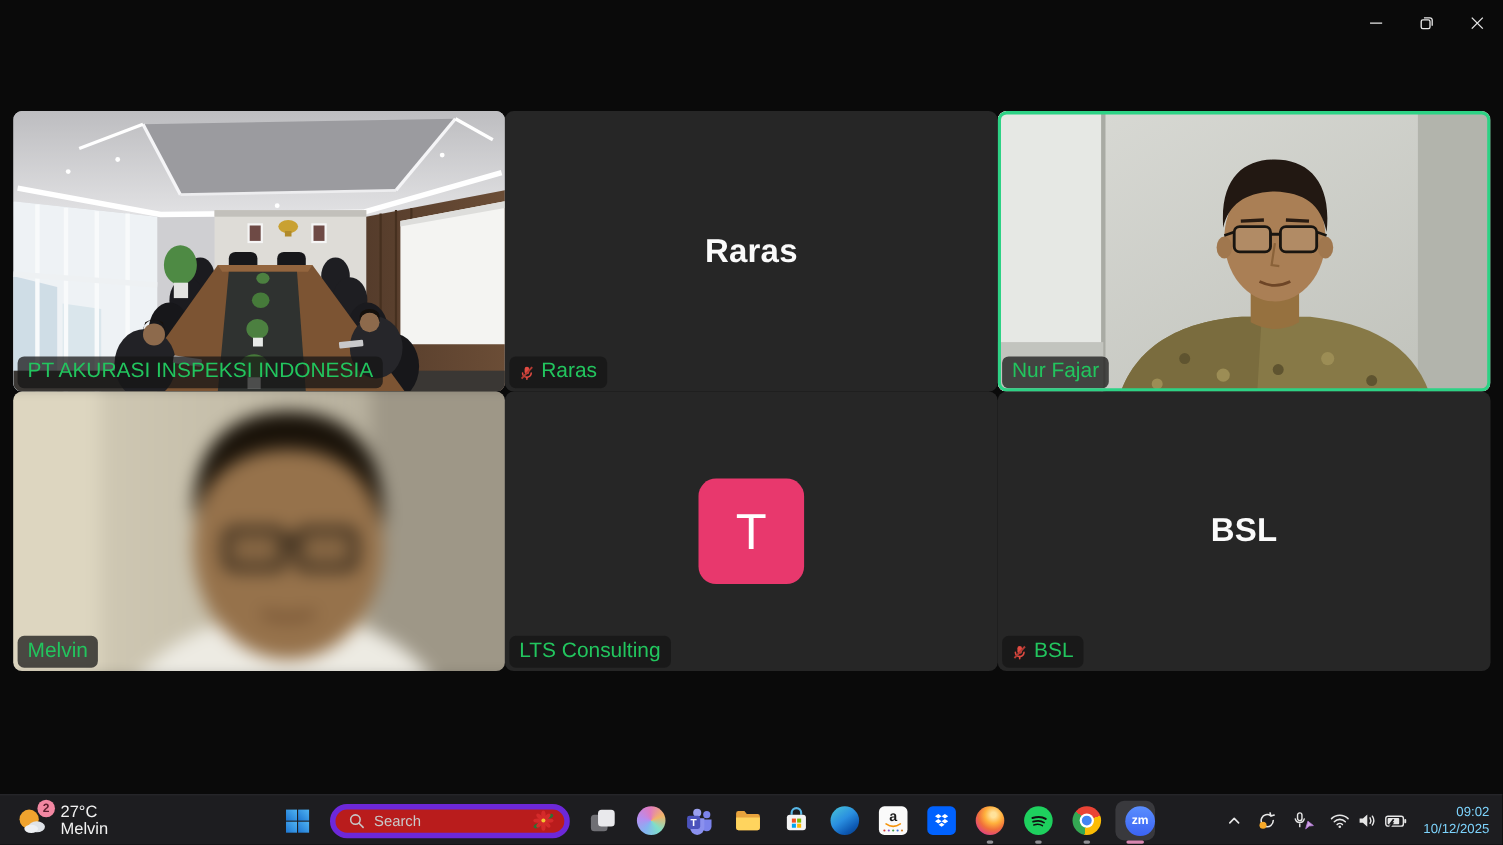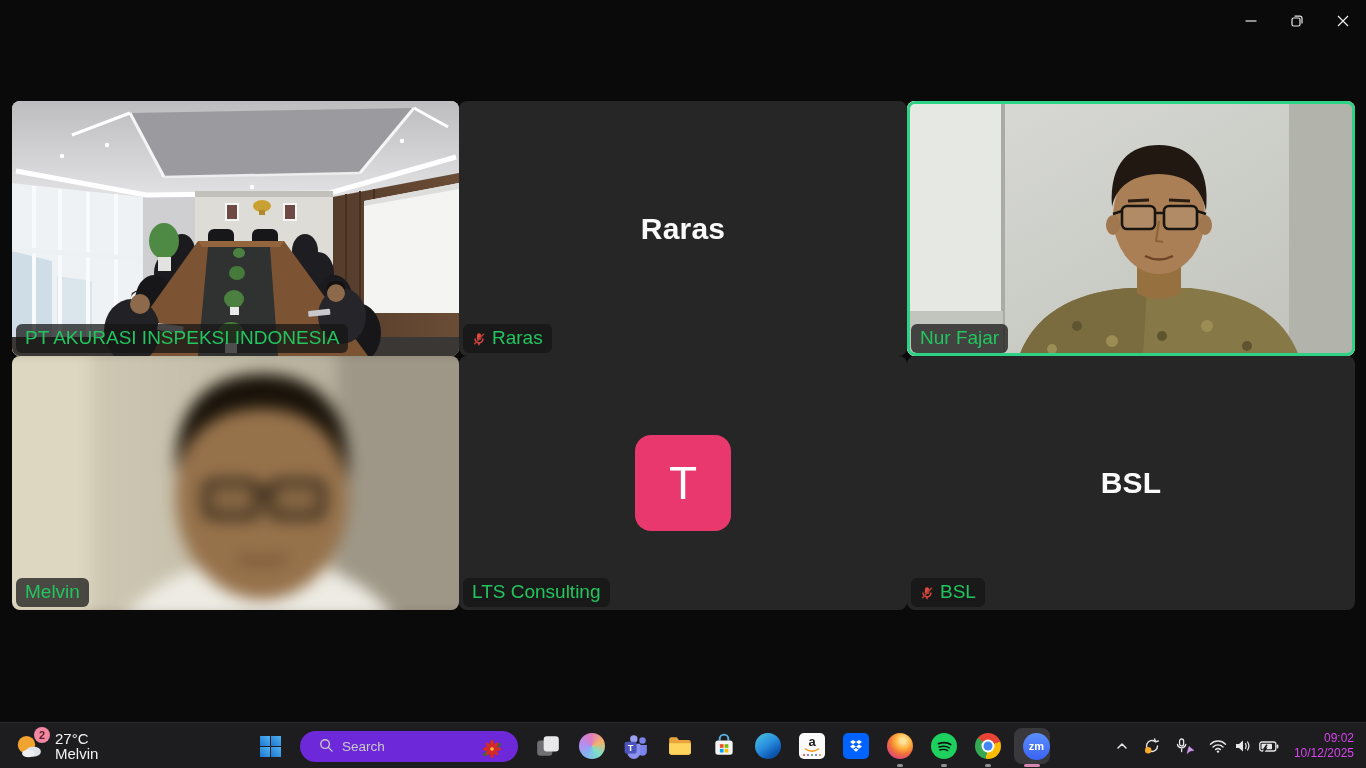--- a/index.html
+++ b/index.html
@@ -30,43 +30,43 @@
   .weather{position:absolute;left:8px;top:0;height:46px;display:flex;align-items:center;gap:9px;padding:0 6px;}
   .w-iconwrap{position:relative;width:32px;height:30px;}
   .w-badge{position:absolute;top:-4px;right:-4px;width:16px;height:16px;border-radius:50%;background:#f287a2;color:#5c1f2e;
            font-size:11px;font-weight:bold;display:flex;align-items:center;justify-content:center;}
   .w-text{font-size:15px;line-height:15px;color:#f2f2f2;}
   .tb-center{position:absolute;left:250px;top:0;height:46px;display:flex;align-items:center;gap:4px;}
   .app{width:40px;height:44px;display:flex;align-items:center;justify-content:center;position:relative;}
   .ind{position:absolute;bottom:1px;left:50%;transform:translateX(-50%);width:6px;height:3px;border-radius:2px;background:#8f8f94;}
   .ind-active{width:16px;background:#d886b0;}
   .i26{width:26px;height:26px;border-radius:50%;}
-  .searchbox{width:218px;height:31px;border-radius:16px;background:#6d28d9;border:7px solid #6d28d9;
-             display:flex;padding:0 8px 0 12px;gap:8px;margin:0 6px;}
+  .searchbox{width:218px;height:31px;border-radius:16px;background:#b91c1c;border:5px solid #6d28d9;
+             display:flex;align-items:center;padding:0 8px 0 12px;gap:8px;margin:0 6px;}
   .searchbox input{flex:1;min-width:0;background:transparent;border:none;outline:none;color:#e0e0e0;font-size:13.5px;font-family:inherit;}
   .searchbox input::placeholder{color:#c9c9c9;}
   .copilot{background:conic-gradient(from 210deg,#83b4f2,#b58df0,#e07bc0,#f2b36a,#7ee0c8,#83b4f2);}
   .edge{background:linear-gradient(145deg,#49c6d8 0%,#2a8fe0 45%,#0e5bb5 75%,#083b7e 100%);}
   .firefox{background:radial-gradient(circle at 62% 30%,#ffe29a 0 10%,#ffb13d 32%,#f0703a 55%,#e0457b 78%,#9a2c8a 100%);}
   .spotify{background:#1ed05e;display:flex;align-items:center;justify-content:center;}
   .chrome{position:relative;background:conic-gradient(from -50deg,#ea4335 0deg 120deg,#fbbc05 120deg 240deg,#34a853 240deg 360deg);}
   .chrome::before{content:"";position:absolute;left:50%;top:50%;transform:translate(-50%,-50%);width:13px;height:13px;border-radius:50%;background:#fff;}
   .chrome::after{content:"";position:absolute;left:50%;top:50%;transform:translate(-50%,-50%);width:9px;height:9px;border-radius:50%;background:#4285f4;}
   .dropbox{width:26px;height:26px;border-radius:5px;background:#0062ff;display:flex;align-items:center;justify-content:center;}
   .amz{width:26px;height:26px;border-radius:5px;background:#fafafa;display:flex;flex-direction:column;align-items:center;justify-content:center;gap:1px;}
   .amz-a{color:#1a1a1a;font-size:13px;font-weight:bold;line-height:11px;}
   .amz-dots{display:flex;gap:1.5px;}
   .amz-dots i{width:2.6px;height:2.6px;border-radius:50%;display:block;}
   .zoomapp{width:36px;height:36px;background:#39393d;border-radius:8px;display:flex;align-items:center;justify-content:flex-end;}
   .zoomcircle{width:27px;height:27px;border-radius:50%;background:linear-gradient(180deg,#5a8efe,#3b63f3);
               display:flex;align-items:center;justify-content:center;font-size:11px;font-weight:bold;color:#fff;}
   .tray{position:absolute;right:2px;top:0;height:46px;display:flex;align-items:center;}
   .tray-btn{height:40px;display:flex;align-items:center;justify-content:center;padding:0 7px;}
   .tray-group{display:flex;align-items:center;gap:8px;padding:0 7px;height:40px;}
-  .clock{padding:0 10px 0 8px;text-align:right;font-size:12px;line-height:15px;color:#d946ef;}
+  .clock{padding:0 10px 0 8px;text-align:right;font-size:12px;line-height:15px;color:#7dd3fc;}
 </style>
 </head>
 <body>
 
 <div class="wc-row">
   <div class="wc">
     <svg width="16" height="16" viewBox="0 0 16 16">
       <line x1="2.5" y1="8" x2="13.5" y2="8" stroke="#e8e8e8" stroke-width="1.2"></line>
     </svg>
   </div>

